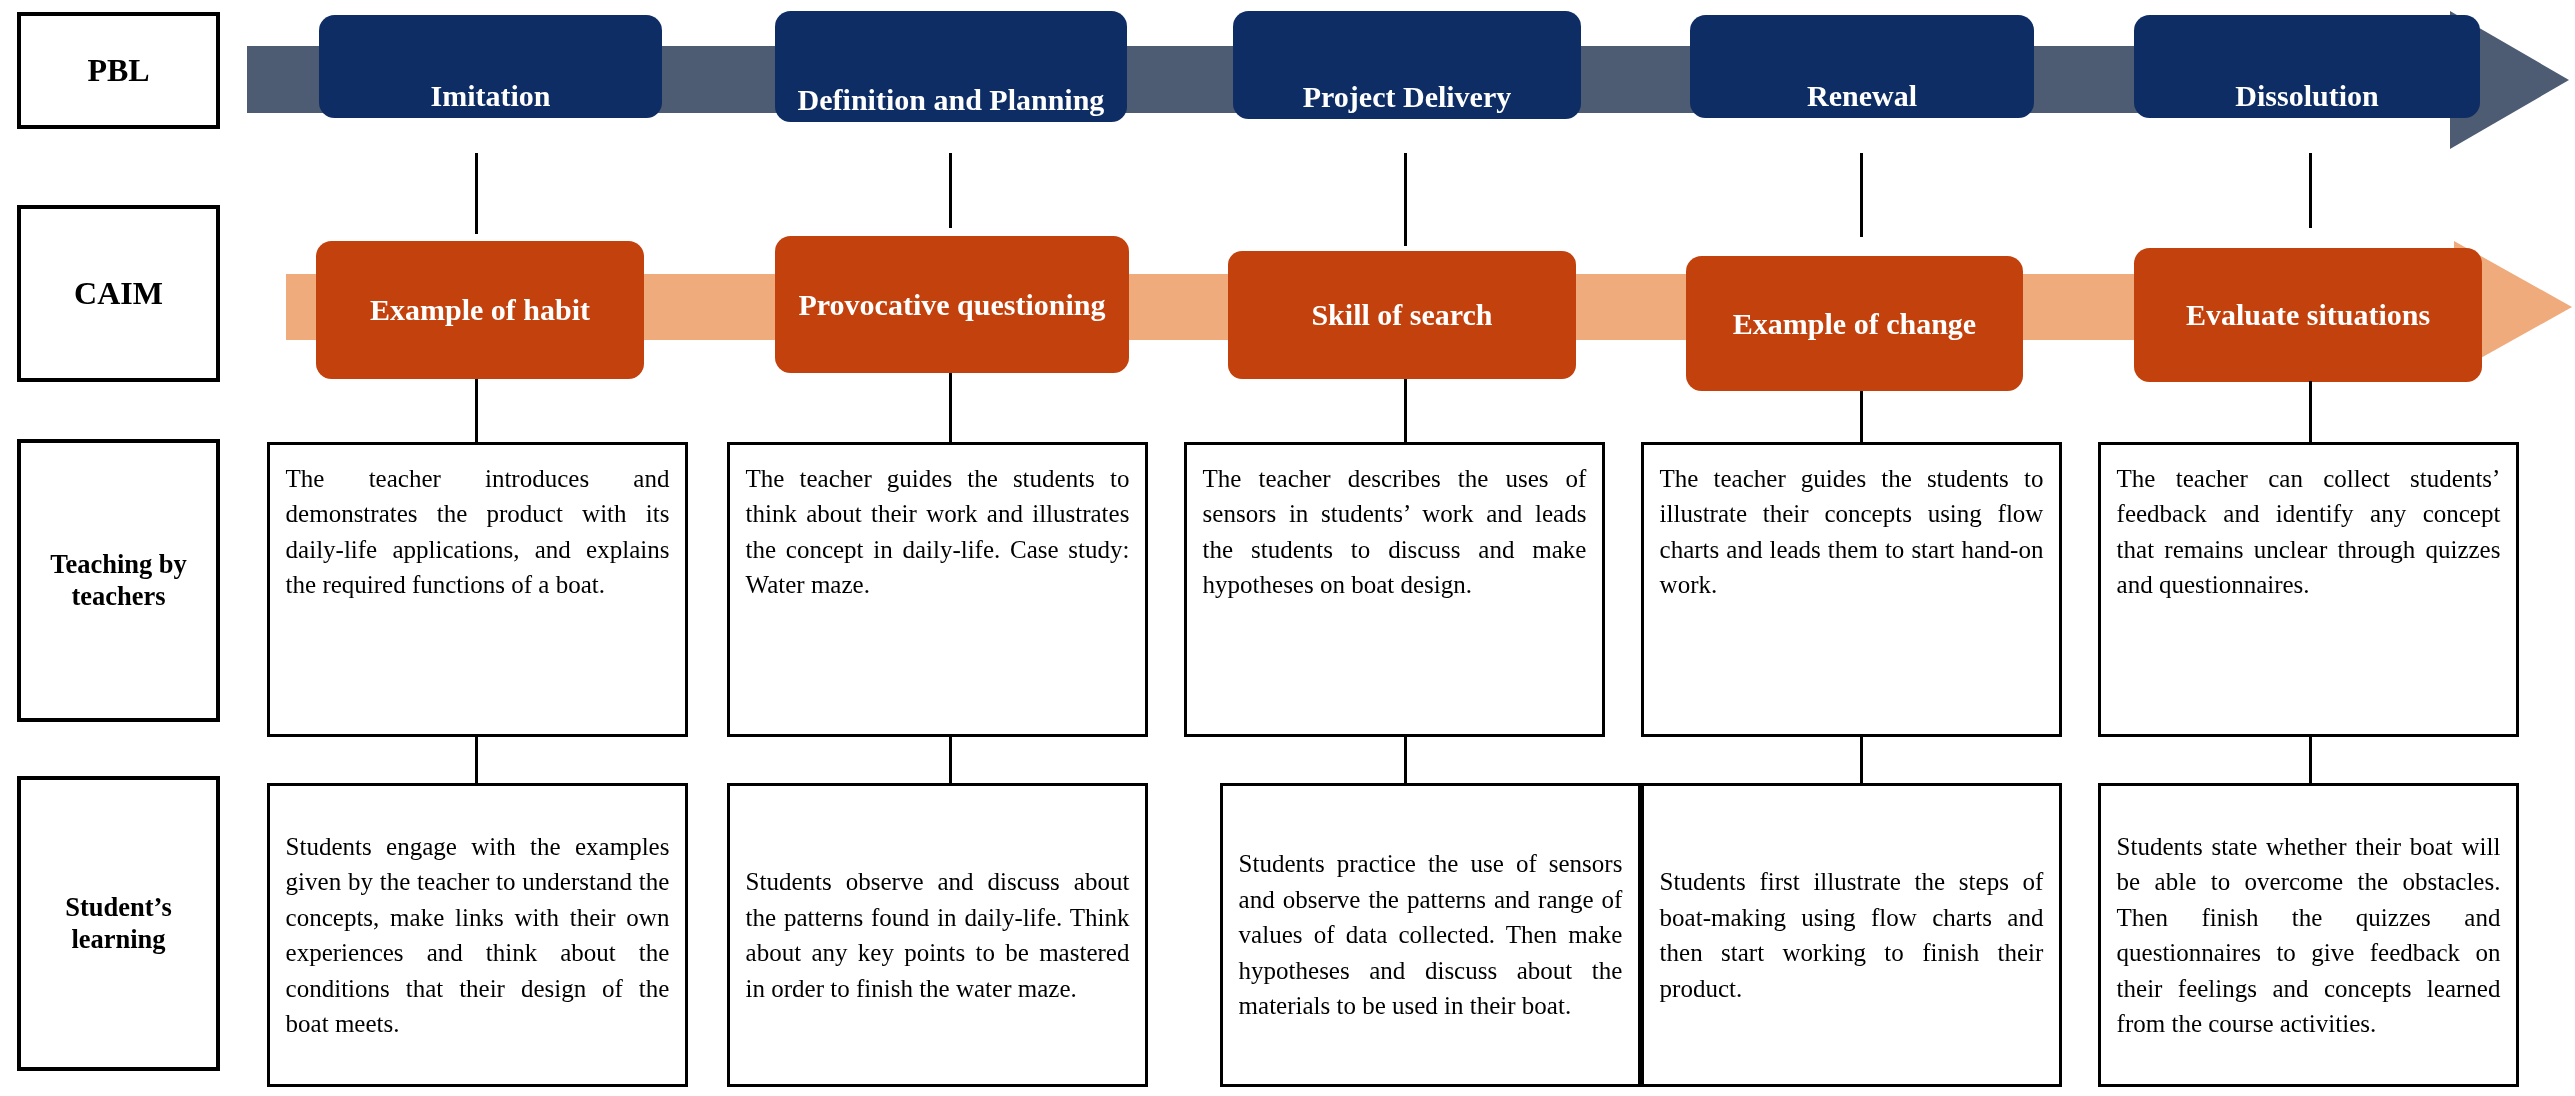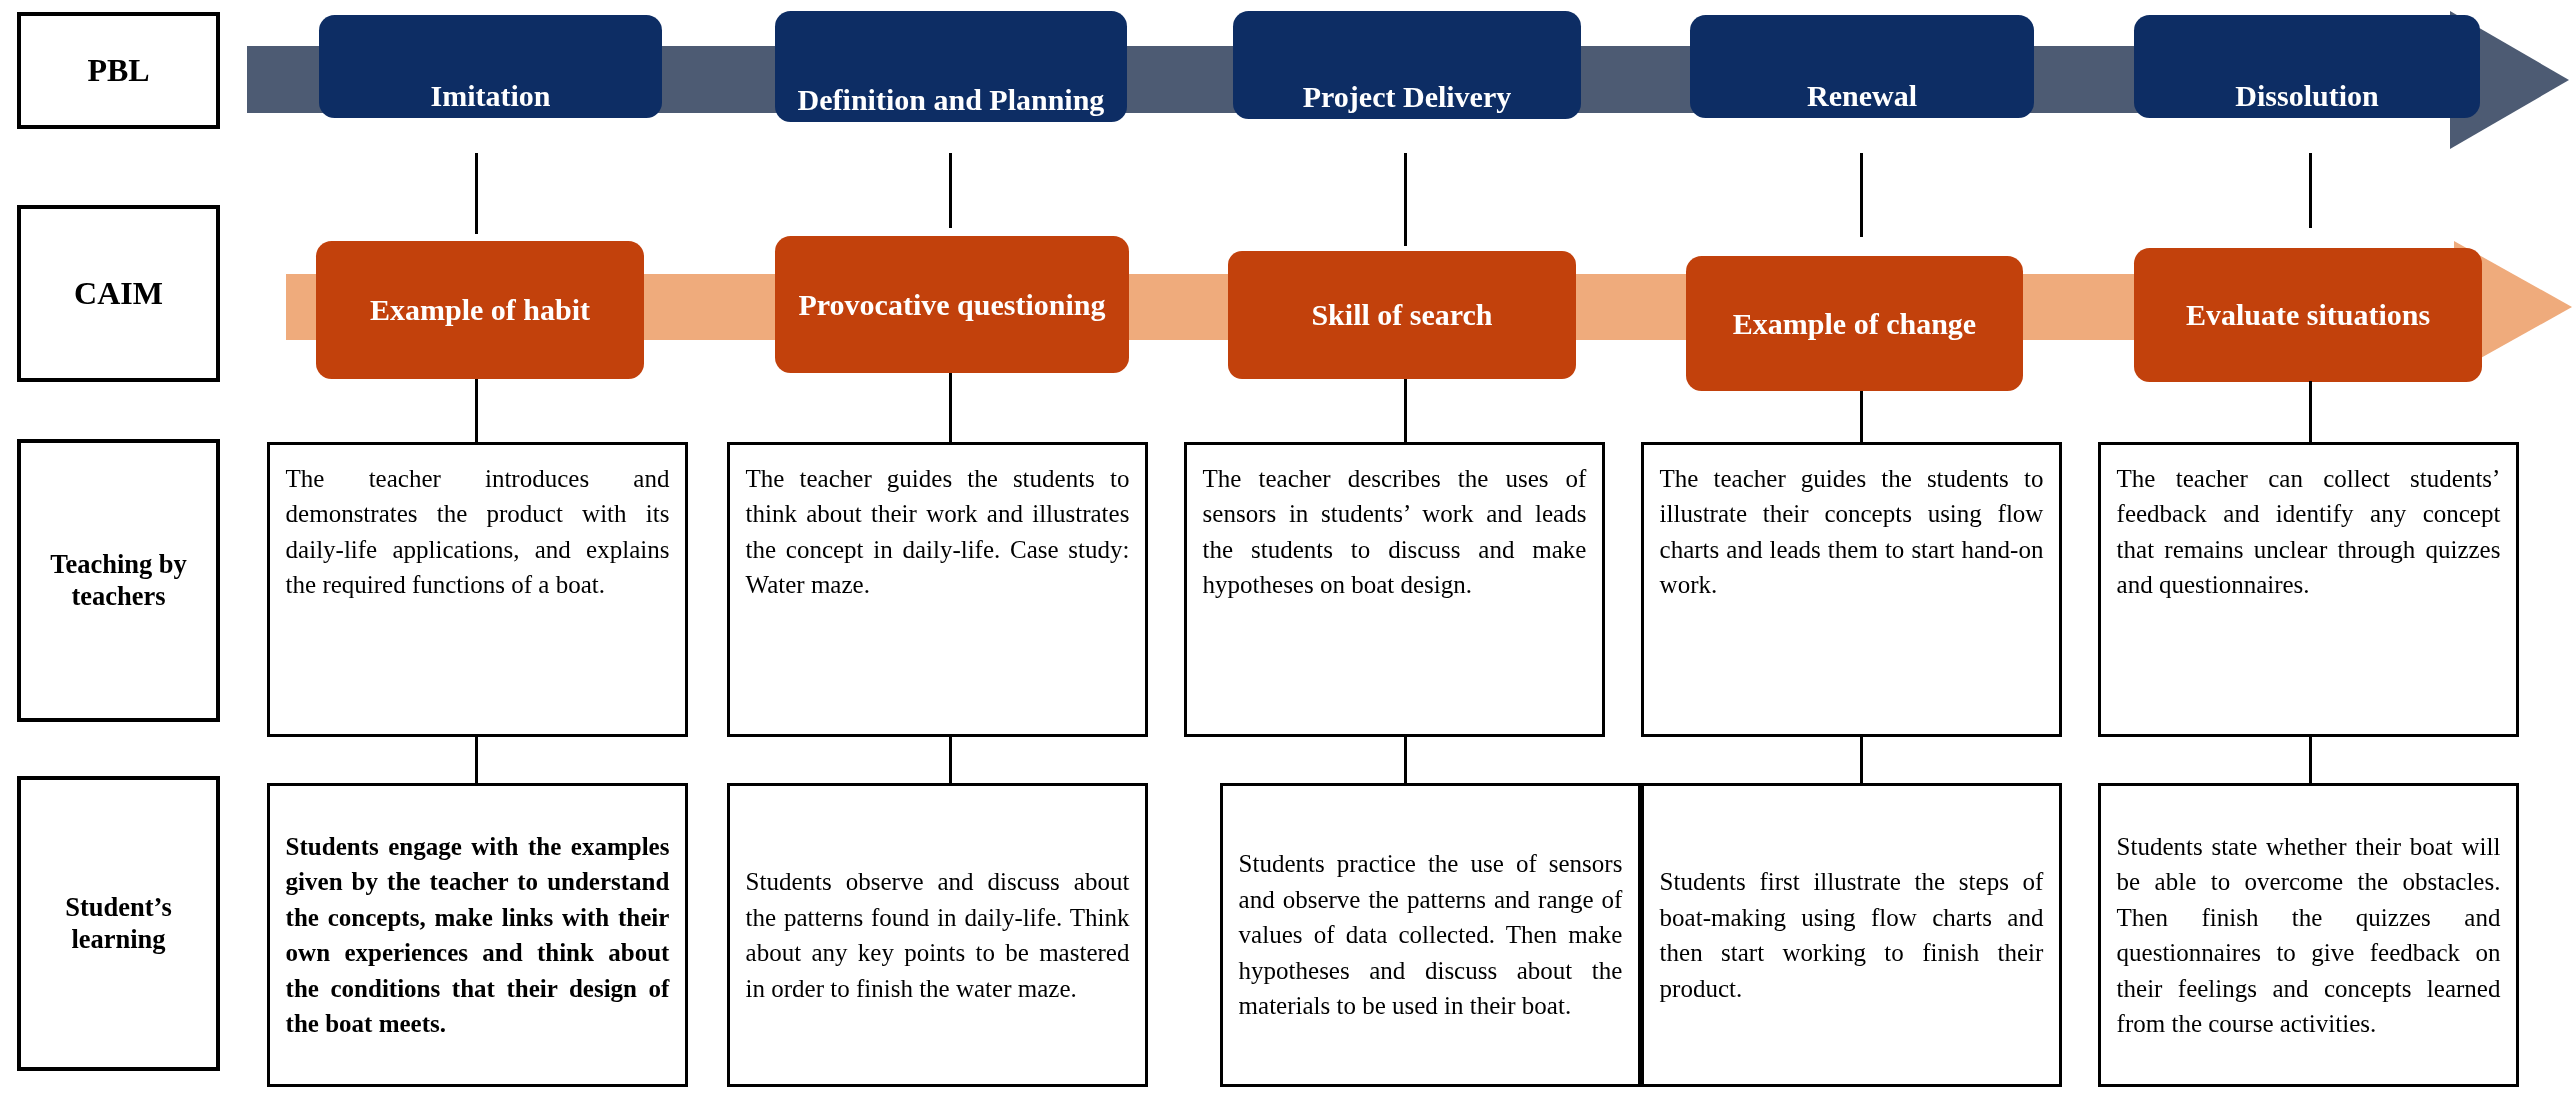--- a/index.html
+++ b/index.html
@@ -159,21 +159,21 @@
   <div class="cell" style="left:2098px;top:442px;width:421px;height:295px;">
     <span class="txt">The teacher can collect students’ feedback and identify any concept that remains unclear through quizzes and questionnaires.</span>
   </div>
 
   <div class="conn" style="left:475px;top:737px;height:48px;"></div>
   <div class="conn" style="left:949px;top:737px;height:48px;"></div>
   <div class="conn" style="left:1404px;top:737px;height:48px;"></div>
   <div class="conn" style="left:1860px;top:737px;height:48px;"></div>
   <div class="conn" style="left:2309px;top:737px;height:48px;"></div>
 
-  <div class="cell mid" style="left:267px;top:783px;width:421px;height:304px;font-weight:bold;">
+  <div class="cell mid" style="left:267px;top:783px;width:421px;height:304px;">
     <span class="txt">Students engage with the examples given by the teacher to understand the concepts, make links with their own experiences and think about the conditions that their design of the boat meets.</span>
   </div>
   <div class="cell mid" style="left:727px;top:783px;width:421px;height:304px;">
     <span class="txt">Students observe and discuss about the patterns found in daily-life. Think about any key points to be mastered in order to finish the water maze.</span>
   </div>
   <div class="cell mid" style="left:1184px;top:783px;width:421px;height:304px;margin-left:36px;">
     <span class="txt">Students practice the use of sensors and observe the patterns and range of values of data collected. Then make hypotheses and discuss about the materials to be used in their boat.</span>
   </div>
   <div class="cell mid" style="left:1641px;top:783px;width:421px;height:304px;">
     <span class="txt">Students first illustrate the steps of boat-making using flow charts and then start working to finish their product.</span>

